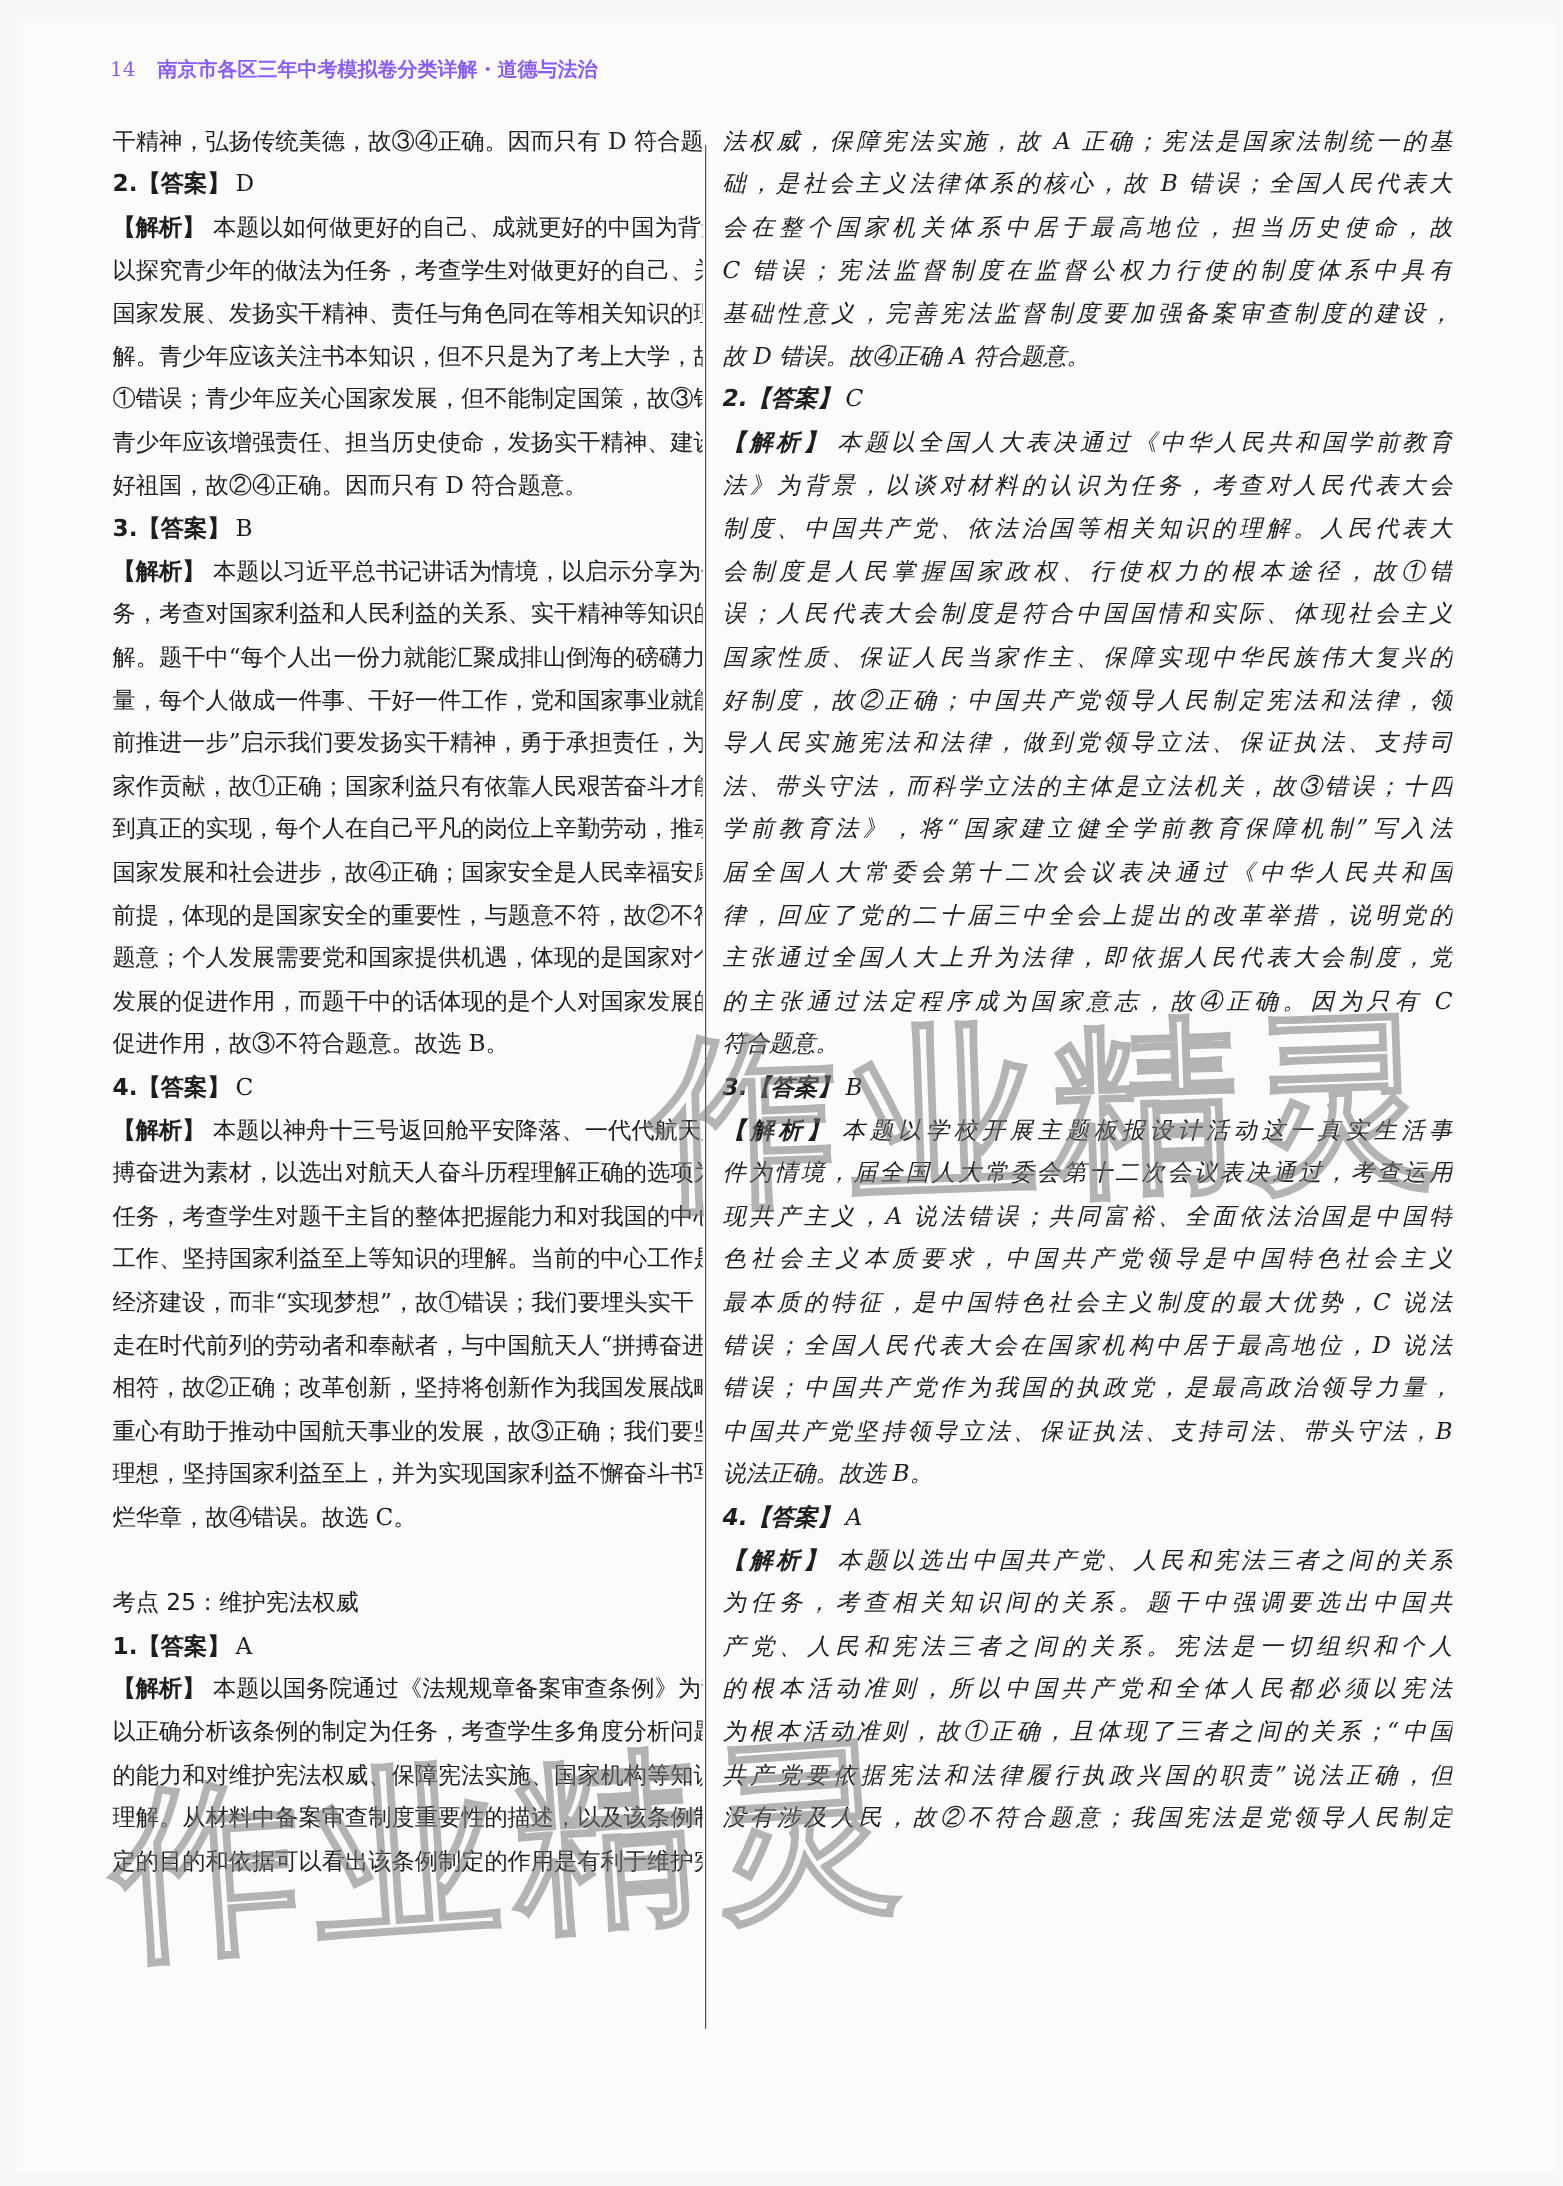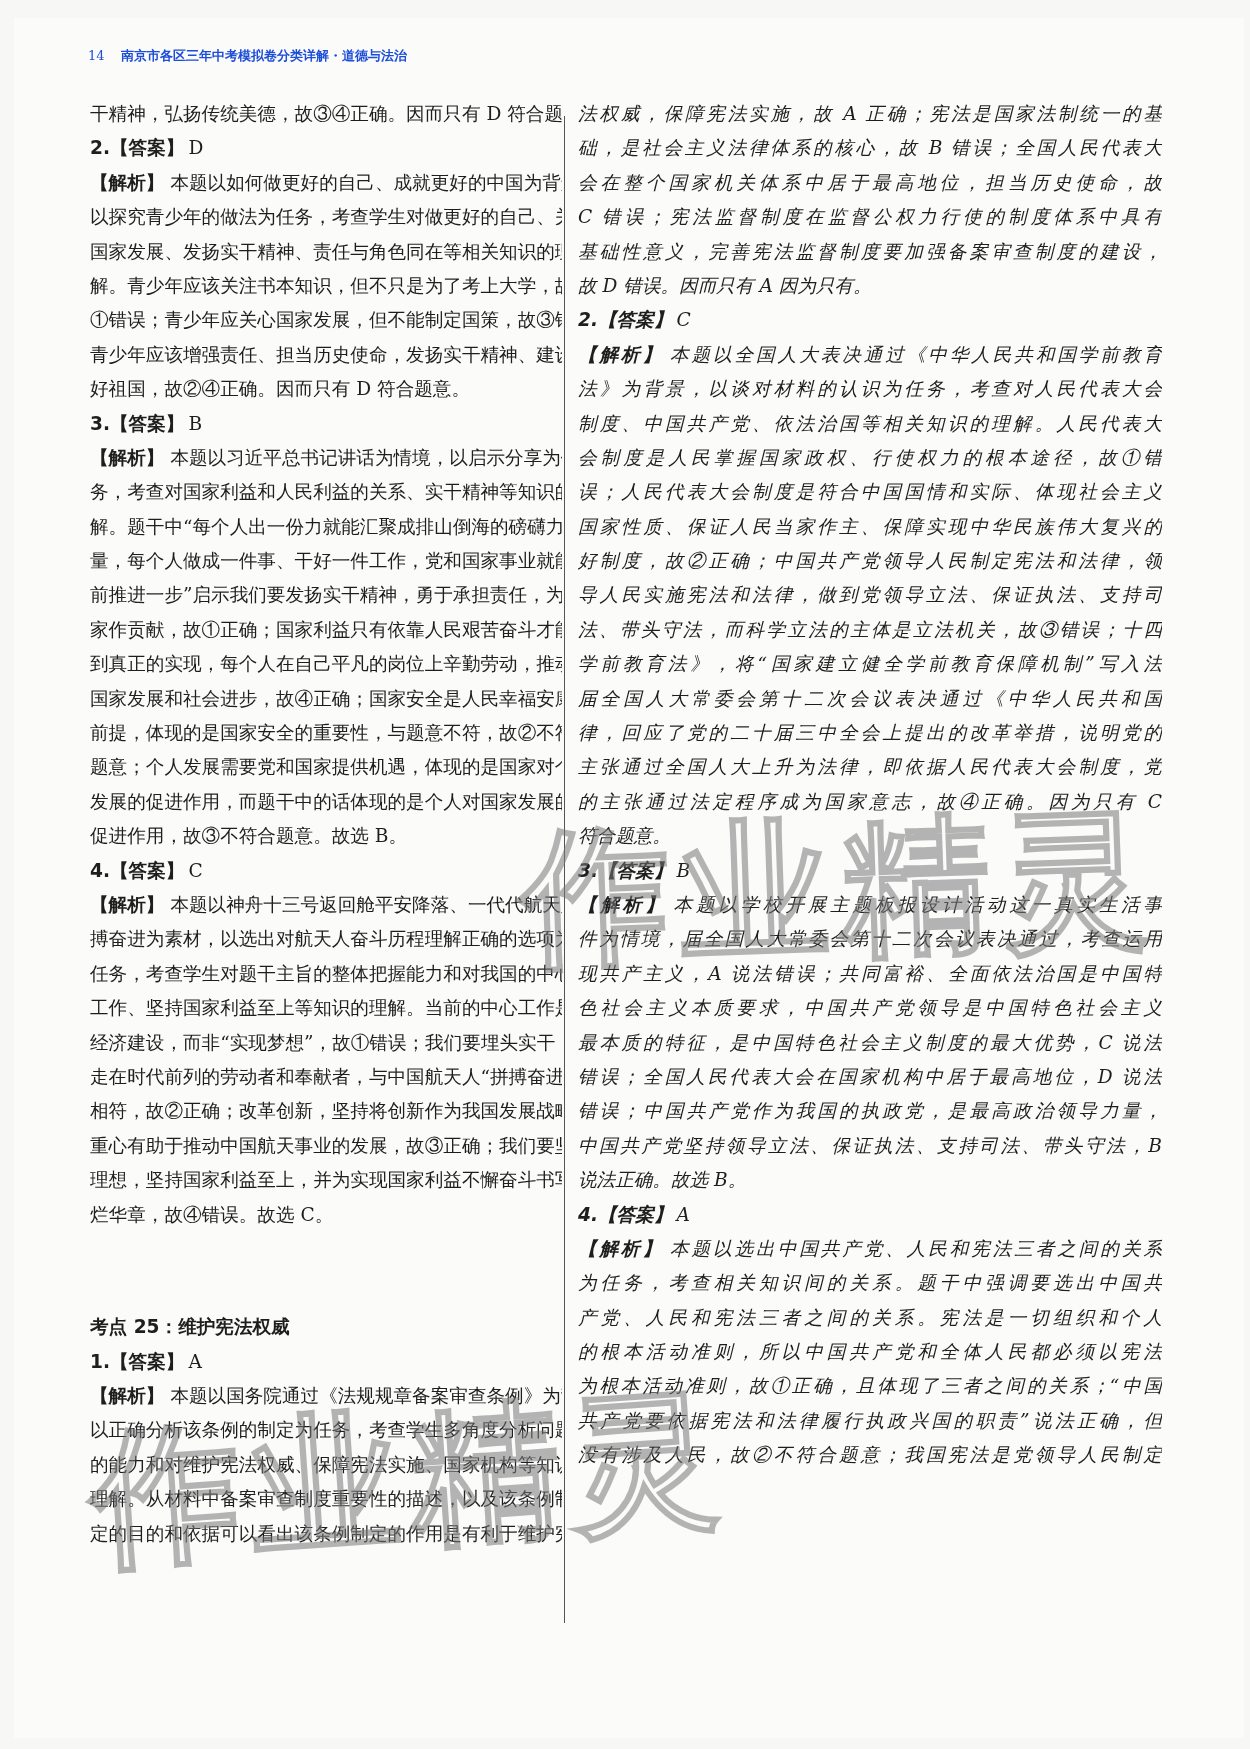--- a/index.html
+++ b/index.html
@@ -11,44 +11,44 @@
       font-family: "DejaVu Serif", "Liberation Serif", serif;
       color: #1e1e1e;
     }
     .page {
       position: absolute; left: 14px; top: 18px;
       width: 1230px; height: 1720px;
       background: #fbfbfa;
     }
     .header {
       position: absolute; left: 88px; top: 44px;
-      font-size: 13px; line-height: 24px;
+      font-size: 16px; line-height: 24px;
       font-family: "DejaVu Sans", "Liberation Sans", sans-serif;
-      font-weight: bold; color: #1d4ed8;
+      font-weight: bold; color: #8b5cf6;
     }
     .header .pno {
       font-family: "DejaVu Serif", serif; font-weight: normal;
       margin-right: 12px;
     }
     .col {
       position: absolute; top: 97px;
       font-size: 18.6px; line-height: 34.4px;
     }
     .col.left { left: 90px; width: 472px; }
     .col.right { left: 578px; width: 584px; font-style: italic; }
     .divider {
       position: absolute; left: 564px; top: 116px;
       width: 1px; height: 1507px; background: #555;
     }
     .line { white-space: nowrap; text-align: justify; text-align-last: justify; height: 34.4px; overflow: hidden; }
     .line.last { text-align-last: left; }
     .ans { font-family: "DejaVu Sans", sans-serif; font-weight: bold; }
     .ans .val { font-family: "DejaVu Serif", serif; font-weight: normal; margin-left: 4px; }
     .tag { font-family: "DejaVu Sans", sans-serif; font-weight: bold; margin-right: 6px; }
-    .section { font-family: "DejaVu Sans", sans-serif; font-weight: bold; margin-top: 44px; }
+    .section { font-family: "DejaVu Sans", sans-serif; font-weight: normal; }
     .gap { height: 34.4px; }
     .watermark {
       position: absolute; font-family: "DejaVu Sans", sans-serif; font-weight: bold;
       font-size: 150px; letter-spacing: 10px;
       color: transparent; -webkit-text-stroke: 1.5px rgba(120,120,120,0.55);
       transform: rotate(-2deg); pointer-events: none; white-space: nowrap;
     }
   </style>
 </head>
 <body>
@@ -104,21 +104,21 @@
     <div class="line"><span>的能力和对维护宪法权威、保障宪法实施、国家机构等知识的</span></div>
     <div class="line"><span>理解。从材料中备案审查制度重要性的描述，以及该条例制</span></div>
     <div class="line"><span>定的目的和依据可以看出该条例制定的作用是有利于维护宪</span></div>
   </div>
 <div class="col right" id="col-right">
     <div class="line"><span>法权威，保障宪法实施，故 A 正确；宪法是国家法制统一的基</span></div>
     <div class="line"><span>础，是社会主义法律体系的核心，故 B 错误；全国人民代表大</span></div>
     <div class="line"><span>会在整个国家机关体系中居于最高地位，担当历史使命，故</span></div>
     <div class="line"><span>C 错误；宪法监督制度在监督公权力行使的制度体系中具有</span></div>
     <div class="line"><span>基础性意义，完善宪法监督制度要加强备案审查制度的建设，</span></div>
-    <div class="line last"><span>故 D 错误。因而只有 A 因为只有。</span></div>
+    <div class="line last"><span>故 D 错误。故④正确 A 符合题意。</span></div>
     <div class="line last ans"><span>2.【答案】</span><span class="val">C</span></div>
     <div class="line"><span class="tag">【解析】</span><span>本题以全国人大表决通过《中华人民共和国学前教育</span></div>
     <div class="line"><span>法》为背景，以谈对材料的认识为任务，考查对人民代表大会</span></div>
     <div class="line"><span>制度、中国共产党、依法治国等相关知识的理解。人民代表大</span></div>
     <div class="line"><span>会制度是人民掌握国家政权、行使权力的根本途径，故①错</span></div>
     <div class="line"><span>误；人民代表大会制度是符合中国国情和实际、体现社会主义</span></div>
     <div class="line"><span>国家性质、保证人民当家作主、保障实现中华民族伟大复兴的</span></div>
     <div class="line"><span>好制度，故②正确；中国共产党领导人民制定宪法和法律，领</span></div>
     <div class="line"><span>导人民实施宪法和法律，做到党领导立法、保证执法、支持司</span></div>
     <div class="line"><span>法、带头守法，而科学立法的主体是立法机关，故③错误；十四</span></div>

